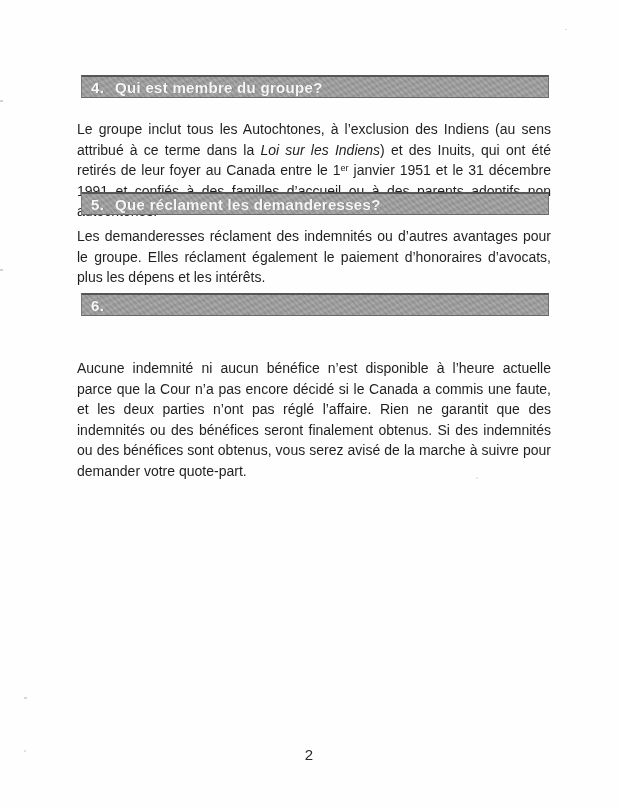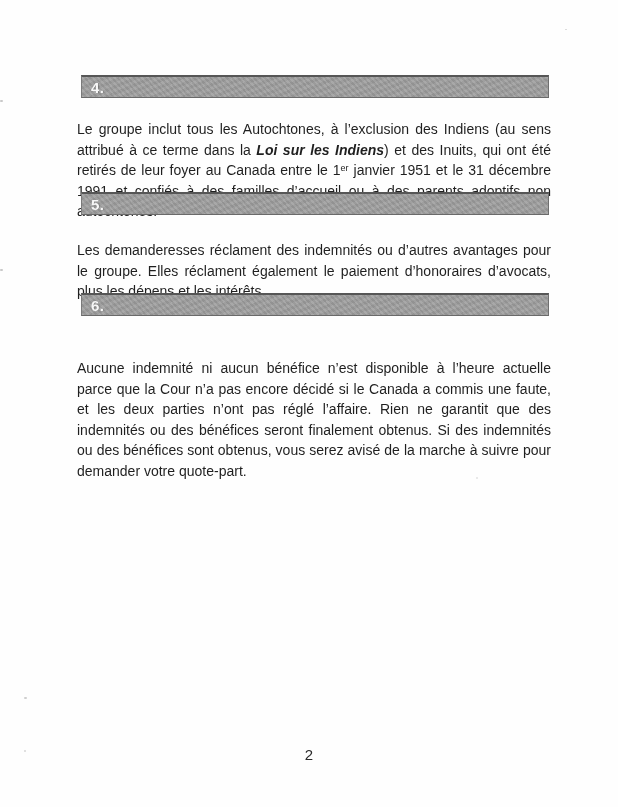--- a/index.html
+++ b/index.html
@@ -48,23 +48,23 @@
   .para {
     position: absolute;
     left: 77px;
     width: 474px;
     font-size: 14px;
     line-height: 20.6px;
     text-align: justify;
     color: #1f1f1f;
   }
   .p-1 { top: 105px; }
-  .p-2 { top: 226px; }
+  .p-2 { top: 212px; }
   .p-3 { top: 330px; margin-top: 28px; }
-  .para .it { font-style: italic; font-weight: bold; }
+  .para .it { font-style: italic; }
   .para sup {
     font-size: 9px;
     line-height: 0;
     vertical-align: 4px;
   }
   .page-number {
     position: absolute;
     top: 746px;
     left: 0;
     width: 100%;
@@ -84,26 +84,28 @@
   .art-5 { left: 565px; top: 29px; width: 2px; height: 1px; background:#d8d8d8; }
   .art-6 { left: 476px; top: 477px; width: 2px; height: 2px; background:#e2e2e2; }
 </style>
 </head>
 <body>
 
 <div class="page">
 
   <div class="heading-bar bar-4">
     <span class="num">4.</span>
+    <span class="title">Qui est membre du groupe?</span>
   </div>
 
   <p class="para p-1"><span>Le groupe inclut tous les Autochtones, à l’exclusion des Indiens (au sens attribué à ce terme dans la </span><span class="it">Loi sur les Indiens</span><span>) et des Inuits, qui ont été retirés de leur foyer au Canada entre le 1</span><sup>er</sup><span> janvier 1951 et le 31 décembre 1991 et confiés à des familles d’accueil ou à des parents adoptifs non autochtones.</span></p>
 
   <div class="heading-bar bar-5">
     <span class="num">5.</span>
+    <span class="title">Que réclament les demanderesses?</span>
   </div>
 
   <p class="para p-2">Les demanderesses réclament des indemnités ou d’autres avantages pour le groupe. Elles réclament également le paiement d’honoraires d’avocats, plus les dépens et les intérêts.</p>
 
   <div class="heading-bar bar-6">
     <span class="num">6.</span>
   </div>
 
   <p class="para p-3">Aucune indemnité ni aucun bénéfice n’est disponible à l’heure actuelle parce que la Cour n’a pas encore décidé si le Canada a commis une faute, et les deux parties n’ont pas réglé l’affaire. Rien ne garantit que des indemnités ou des bénéfices seront finalement obtenus. Si des indemnités ou des bénéfices sont obtenus, vous serez avisé de la marche à suivre pour demander votre quote-part.</p>
 

